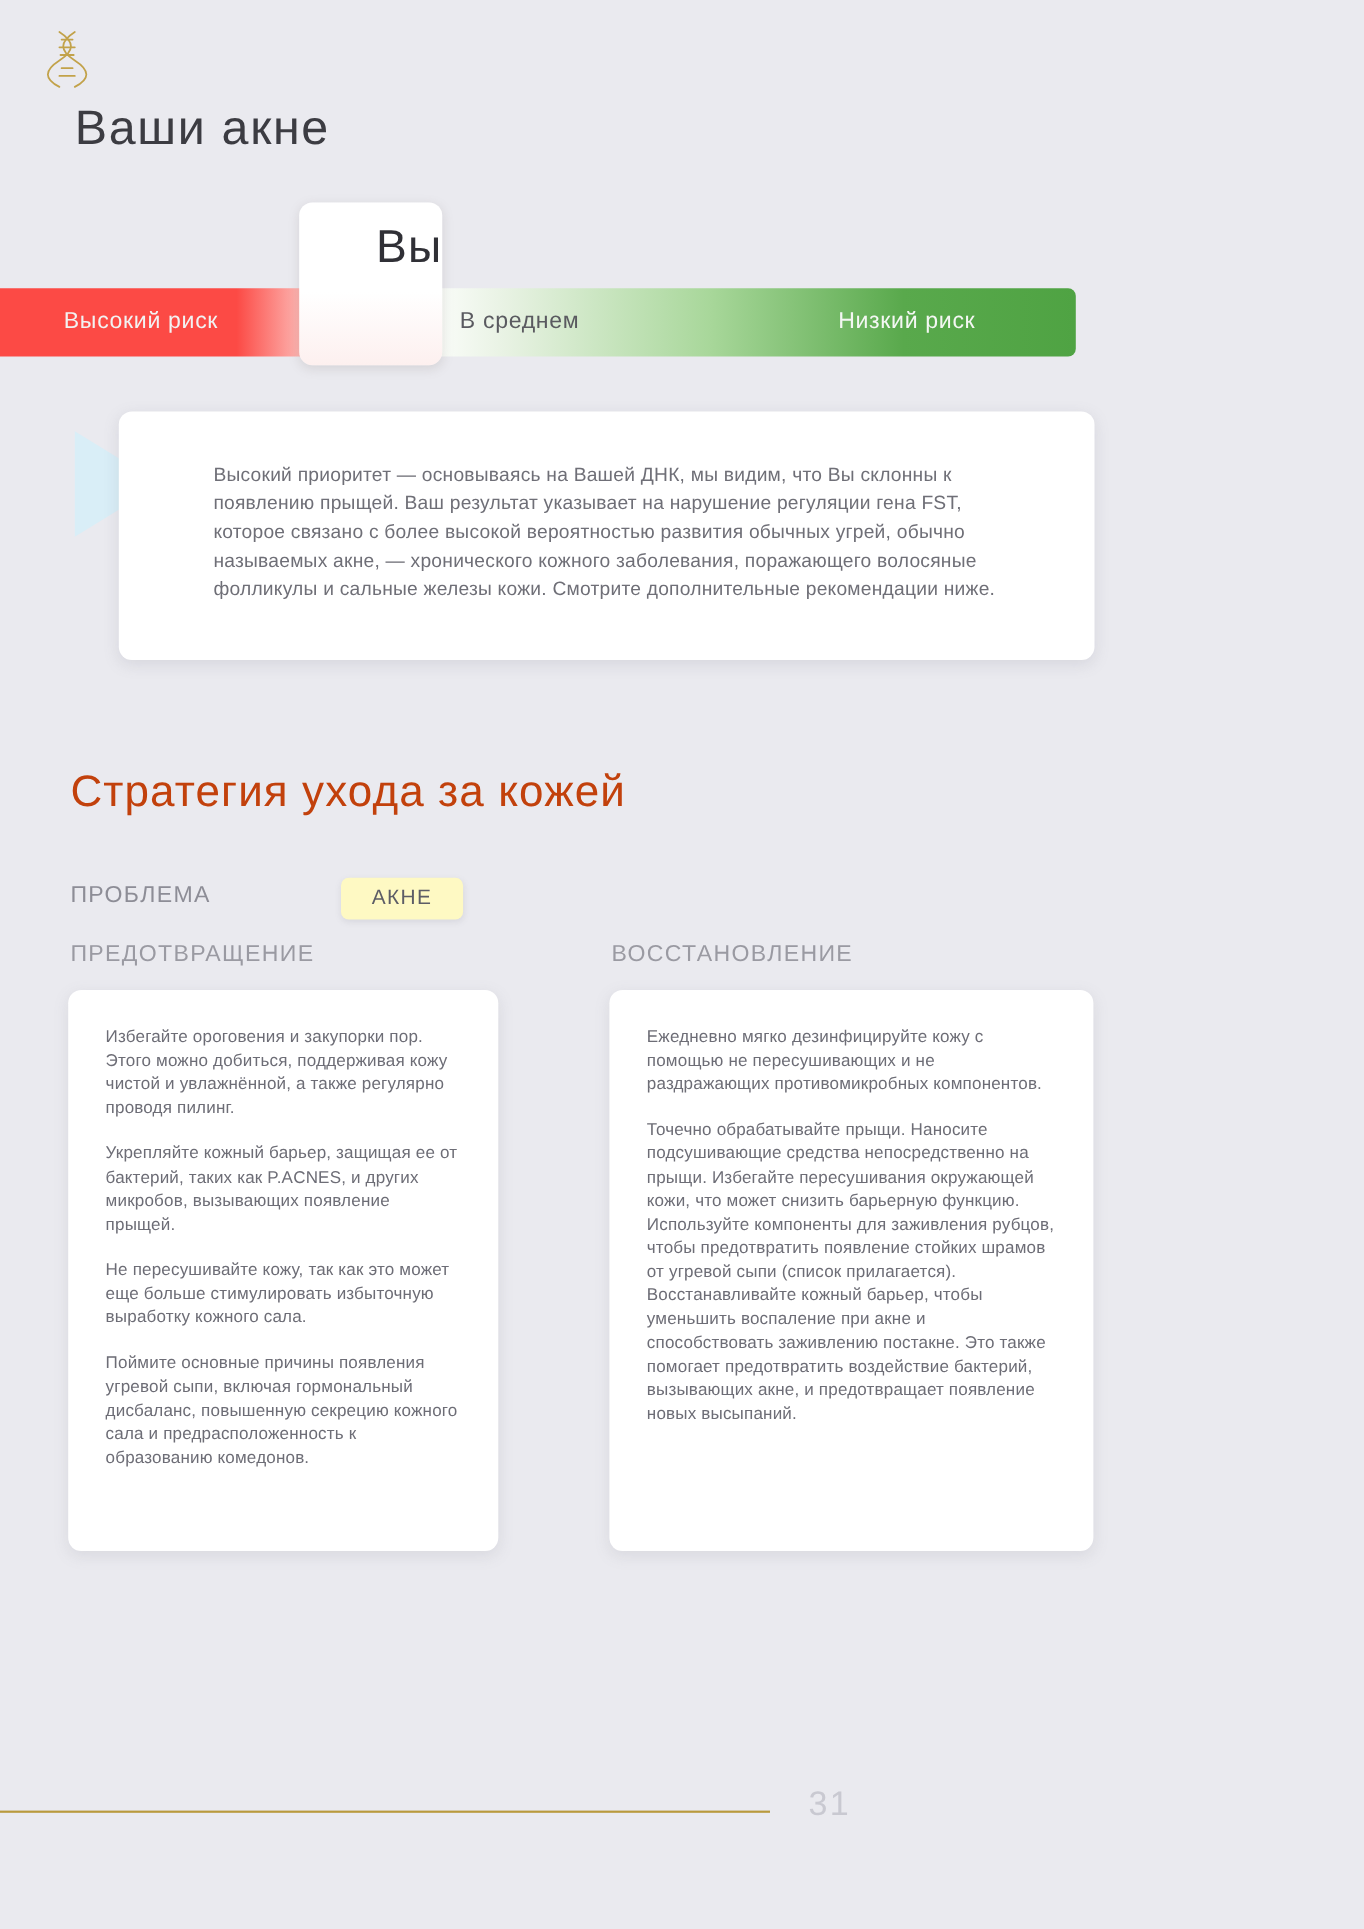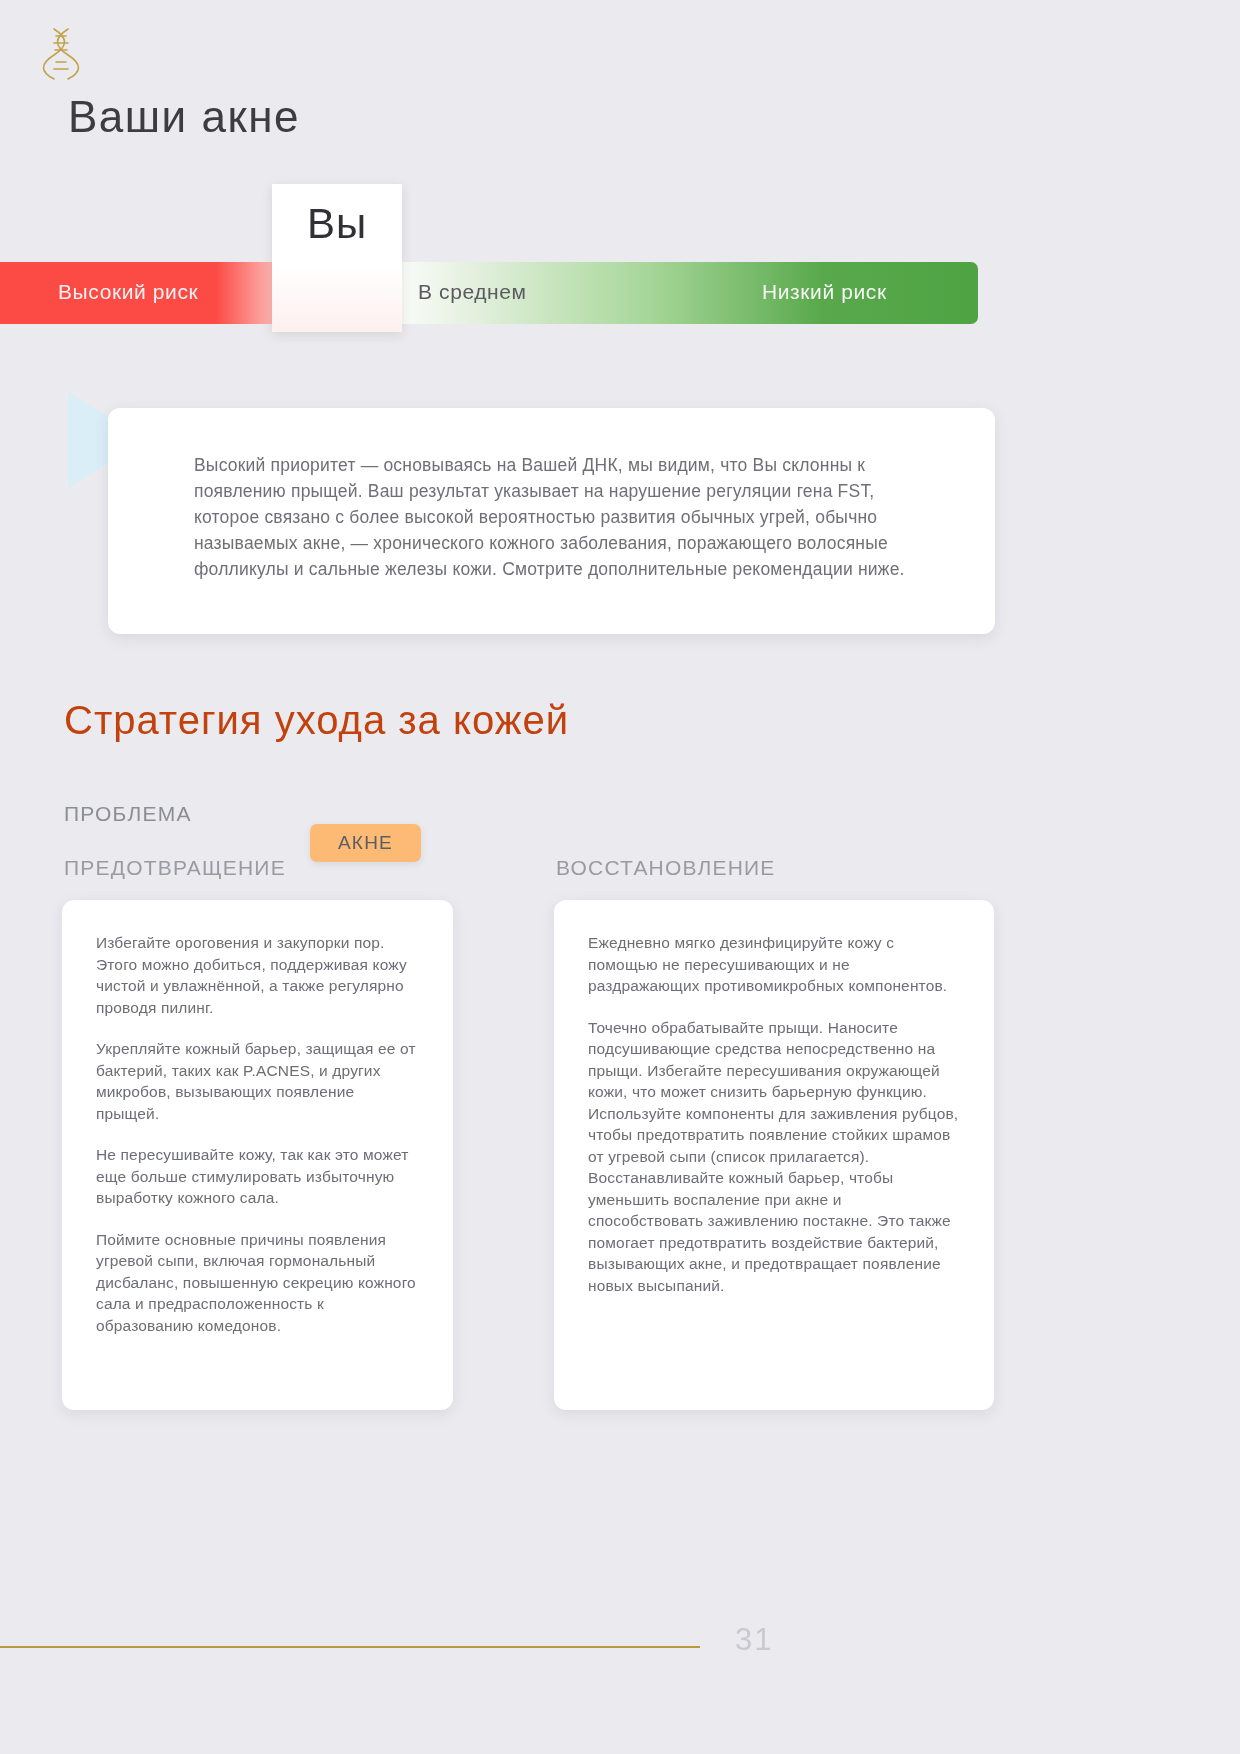--- a/index.html
+++ b/index.html
@@ -75,40 +75,40 @@
   .scale-label.high { left: 58px; color: #f2f2f2; }
   .scale-label.mid  { left: 418px; color: #5a5a60; }
   .scale-label.low  { left: 762px; color: #f4f7f3; }
 
   .you-marker {
     position: absolute;
     left: 272px;
     top: -78px;
     width: 130px;
     height: 148px;
-    border-radius: 0;
+    border-radius: 12px;
     background: linear-gradient(to bottom, #ffffff 0%, #ffffff 55%, #fdf0ef 100%);
     box-shadow: 0 3px 10px rgba(120,110,110,.18);
     display: flex;
     align-items: flex-start;
-    justify-content: center;
+    justify-content: flex-end;
     padding-top: 16px;
   }
   .you-marker span {
     font-size: 42px;
     font-weight: 300;
     color: #303036;
     letter-spacing: 1px;
   }
 
   
   .callout {
     position: absolute;
     left: 108px;
-    top: 408px;
+    top: 374px;
     width: 887px;
     min-height: 226px;
     background: #fff;
     border-radius: 12px;
     box-shadow: 0 4px 14px rgba(120,120,135,.16);
     padding: 44px 52px 40px 86px;
   }
   .callout p {
     font-size: 17.5px;
     line-height: 26px;
@@ -144,23 +144,23 @@
     left: 64px;
     top: 802px;
     font-size: 21px;
     font-weight: 300;
     color: #8d8d96;
     letter-spacing: 1.2px;
   }
   .problem-chip {
     position: absolute;
     left: 310px;
-    top: 824px;
+    top: 798px;
     padding: 8px 28px;
-    background: #fdba74;
+    background: #fef9c3;
     border-radius: 7px;
     box-shadow: 0 2px 6px rgba(120,120,135,.16);
     font-size: 19px;
     font-weight: 300;
     color: #5d5d66;
     letter-spacing: 1.2px;
   }
 
   
   .col-head {

